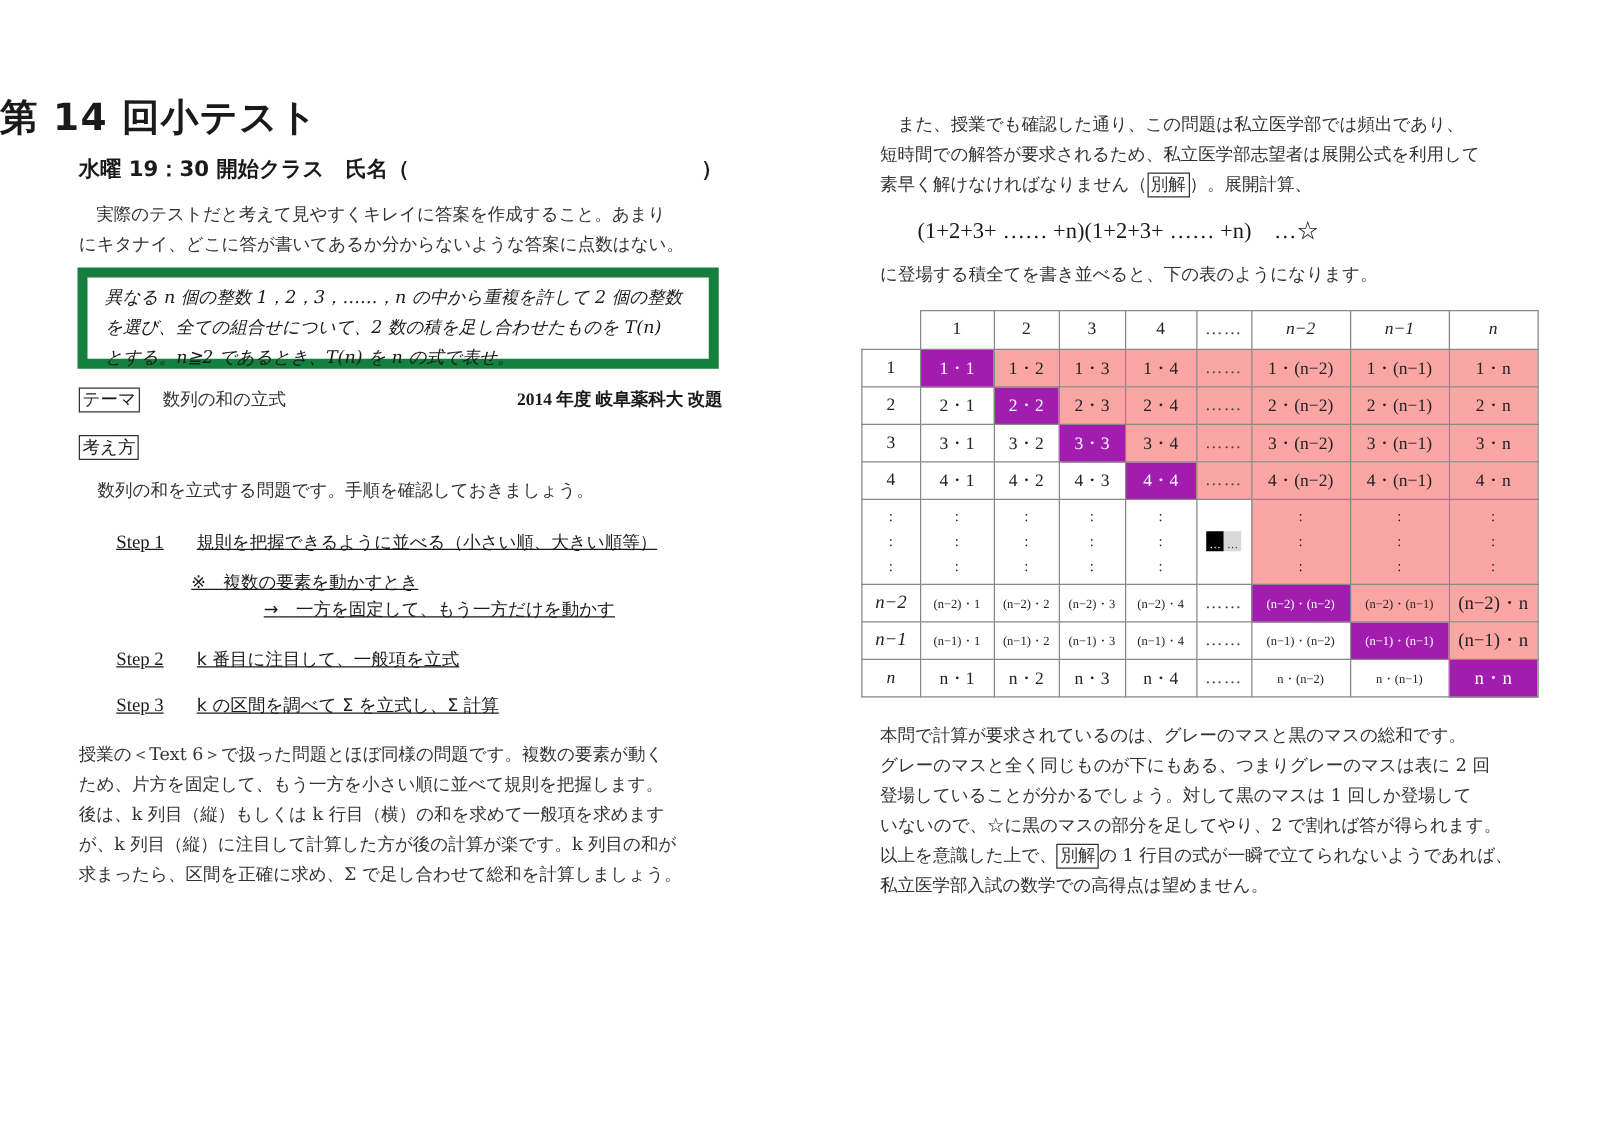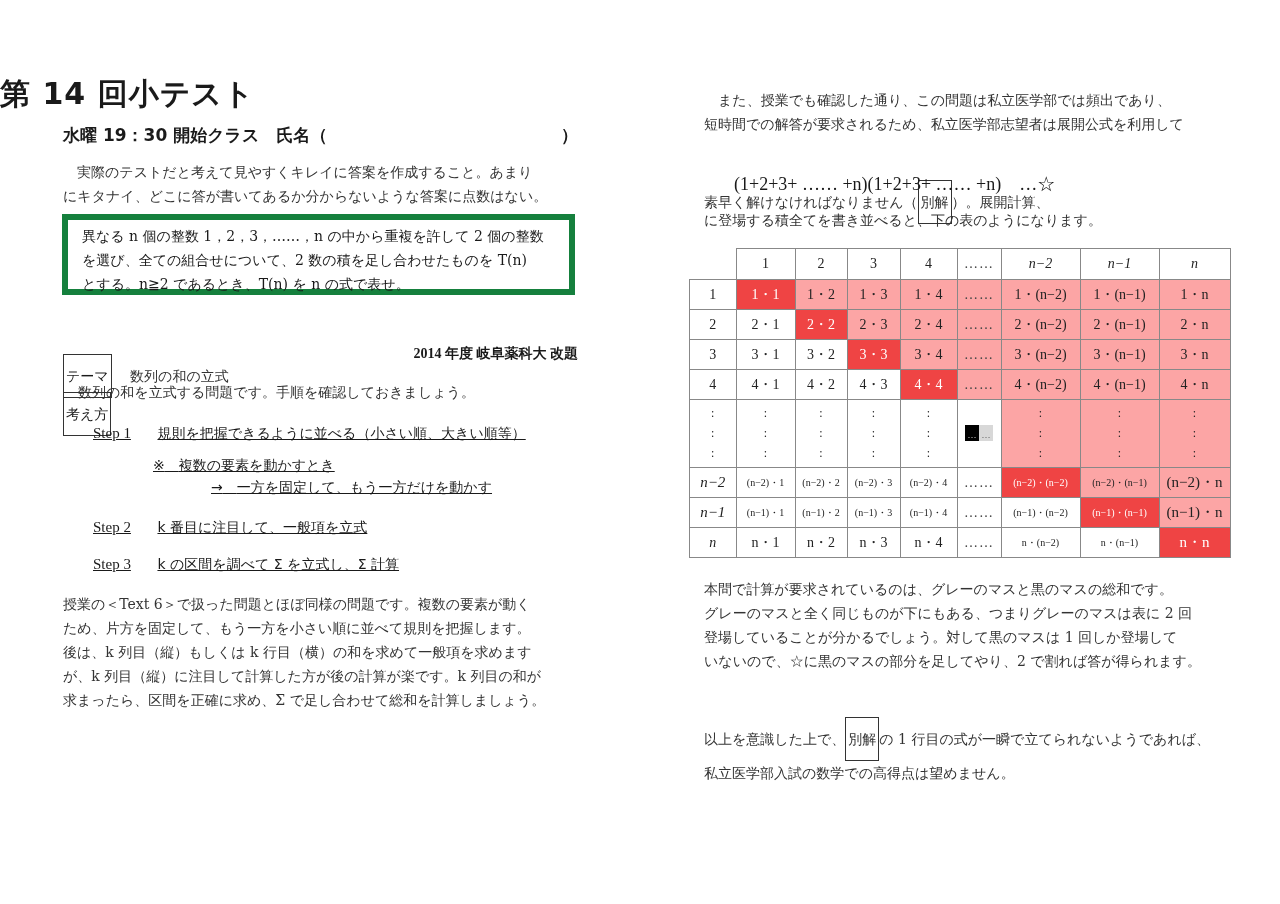--- a/index.html
+++ b/index.html
@@ -5,42 +5,42 @@
   html, body { margin:0; padding:0; background:#ffffff; }
   body { width:1280px; height:904px; position:relative; overflow:hidden;
          font-family:"DejaVu Serif", "Liberation Serif", serif; color:#1a1a1a; }
   .abs { position:absolute; }
   .title { left:0; width:640px; top:74px; text-align:left; font-size:30px; font-weight:bold;
            font-family:"DejaVu Sans","Liberation Sans",sans-serif; letter-spacing:1px; }
   .classline { left:63px; top:124px; width:515px; font-size:17px; font-weight:bold;
                font-family:"DejaVu Sans","Liberation Sans",sans-serif; display:flex; justify-content:space-between; }
   .para { font-size:14px; line-height:24px; color:#333; }
   .intro { left:63px; top:160px; width:515px; }
-  .problem { left:62px; top:214px; width:513px; height:81px; border:6px solid #15803d; box-sizing:border-box;
-             padding:4px 14px; font-size:14px; line-height:24px; }
-  .boxed { display:inline-block; border:1px solid #333; padding:12px 2px; line-height:18px;margin-top:44px; }
+  .problem { left:62px; top:214px; width:513px; height:81px; border:8px solid #15803d; box-sizing:border-box;
+             padding:4px 14px; font-size:14px; line-height:24px;font-style:italic; }
+  .boxed { display:inline-block; border:1px solid #333; padding:0 2px; line-height:18px; }
   .theme-row { left:63px; top:310px; width:515px; font-size:14px; display:flex; justify-content:space-between; align-items:center; }
   .theme-row .src { font-weight:bold; font-family:"Liberation Serif",serif; font-size:14px; }
   .kangae { left:63px; top:348px; font-size:14px; }
   .steps-intro { left:78px; top:384px; font-size:14px; }
   .step { font-size:14px; font-weight:normal; font-family:"DejaVu Sans","Liberation Sans",sans-serif; }
   .step .u { text-decoration:underline; }
   .step .lbl { display:inline-block; width:60px; font-family:"Liberation Serif",serif; font-size:15px; }
   .body-left { left:63px; top:592px; width:520px; }
   .body-right-top { left:704px; top:88px; width:520px; }
   .formula { left:734px; top:172px; font-size:18px; font-family:"Liberation Serif",serif; }
   .after-formula { left:704px; top:208px; font-size:14px; }
   .body-right-bottom { left:704px; top:577px; width:530px; }
 
   table.grid { position:absolute; left:689px; top:248px; border-collapse:collapse;
                font-family:"Liberation Serif",serif; font-size:14px; }
   table.grid td { border:1px solid #888; text-align:center; padding:0; color:#222; }
   table.grid td.blank { border:none; }
   table.grid td.gray { background:#fca5a5; }
-  table.grid td.black { background:#ef4444; color:#fff; }
+  table.grid td.black { background:#a21caf; color:#fff; }
   table.grid td.small { font-size:10px; }
   table.grid td.big { font-size:15px; }
   table.grid td.dots { color:#444; letter-spacing:1px; }
   .vdots { display:flex; flex-direction:column; justify-content:space-around; height:60px; font-size:12px; }
   .mini { display:inline-flex; }
   .mini span { display:inline-block; width:14px; height:16px; font-size:9px; line-height:20px; }
   .mini .b { background:#000; color:#fff; }
   .mini .g { background:#d8d8d8; color:#333; }
 </style>
 </head>

